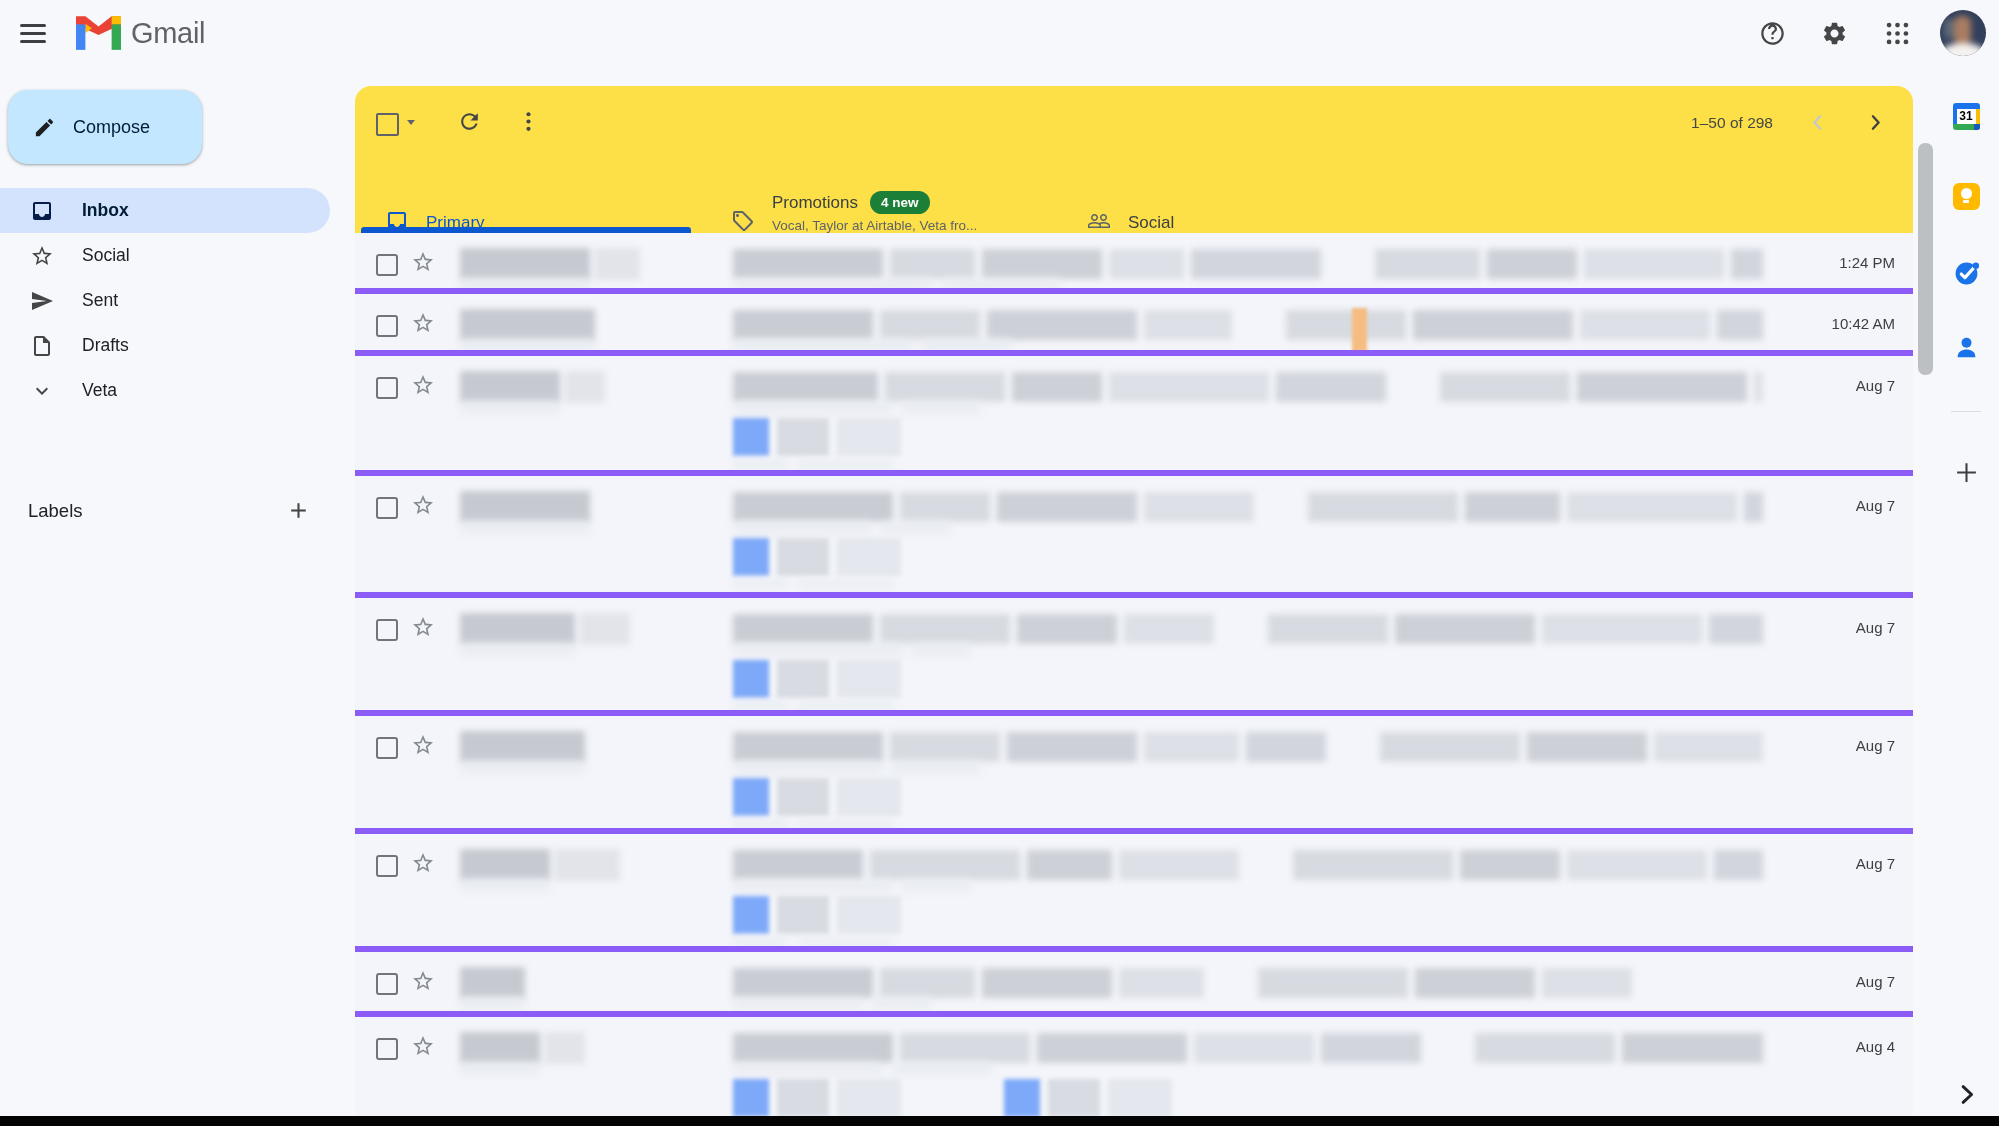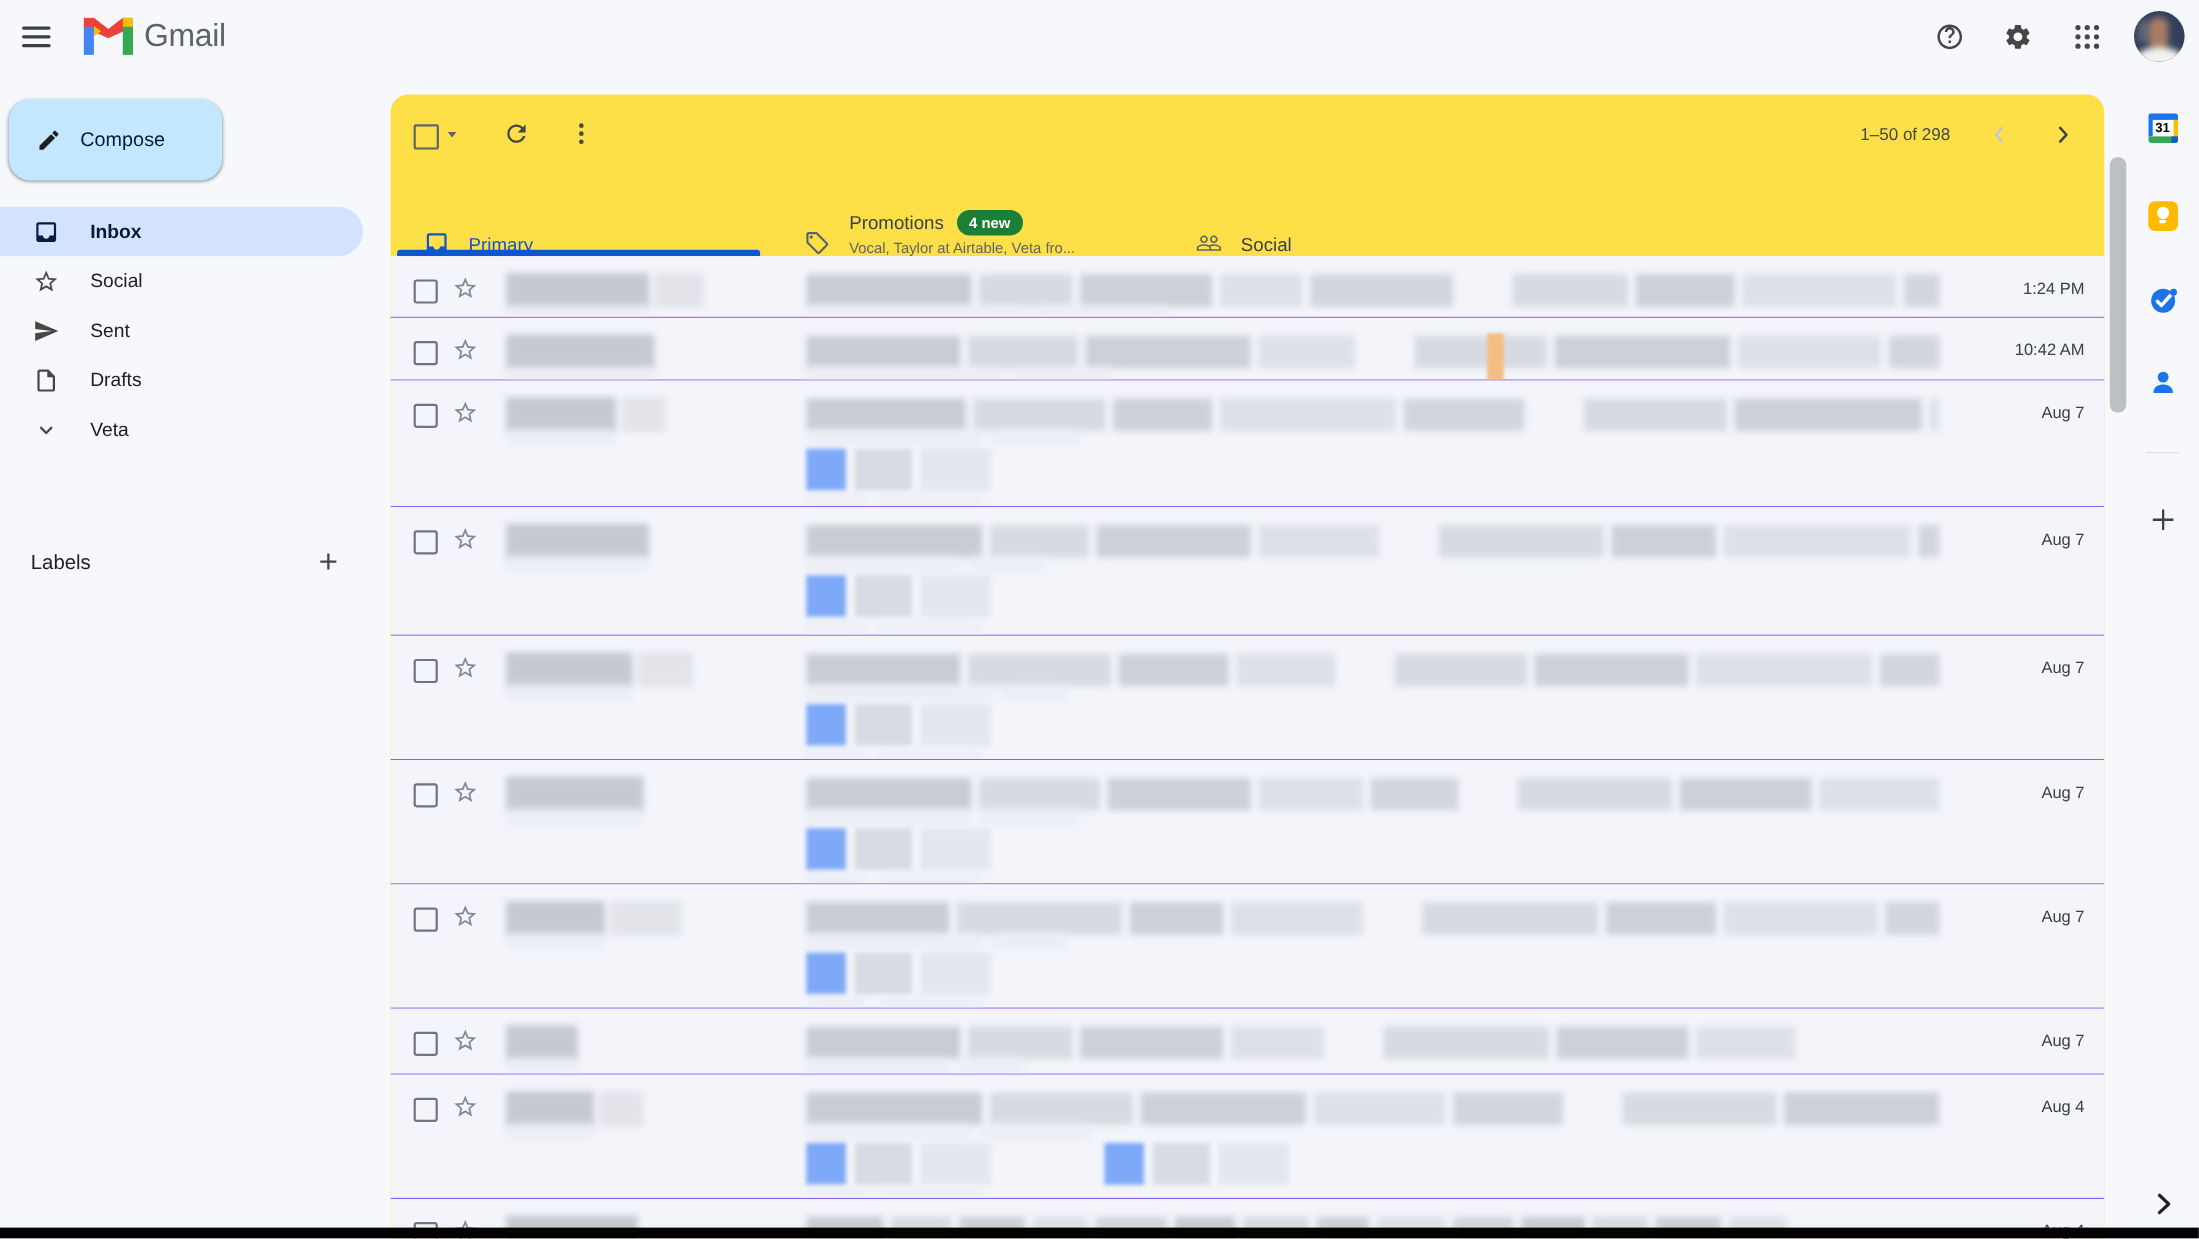--- a/index.html
+++ b/index.html
@@ -72,21 +72,21 @@
   .tab-subtitle{font-size:13.5px;color:#5f6368;margin-top:4px;white-space:nowrap;}
   .tab.active .tab-label{color:var(--accent);}
   .tab.active .icon{color:var(--accent);}
   .tab.active::after{content:"";position:absolute;left:0;right:0;bottom:0;height:6px;background:var(--accent);border-radius:3px 3px 0 0;}
   .tab[data-pad="t1"]{padding-left:24px;box-sizing:border-box;}
   .tab[data-pad="t2"]{padding-left:40px;box-sizing:border-box;}
   .tab[data-pad="t3"]{padding-left:66px;box-sizing:border-box;}
 
   
   #list{position:absolute;left:0;top:147px;width:100%;bottom:0;background:#f3f5fa;}
-  .row{position:relative;overflow:hidden;border-bottom:1px solid #8b5cf6;background:#f3f5fa;cursor:pointer;}
+  .row{position:relative;overflow:hidden;border-bottom:6px solid #8b5cf6;background:#f3f5fa;cursor:pointer;}
   .row .cb{position:absolute;left:21px;top:21px;width:18px;height:18px;border:2px solid #70757b;border-radius:3px;cursor:pointer;}
   .row .star{position:absolute;left:56px;top:17px;color:#848991;cursor:pointer;}
   .line{position:absolute;display:flex;flex-wrap:nowrap;}
   .sendr{left:105px;top:15px;height:32px;gap:5px;filter:blur(3px);}
   .mainl{left:378px;right:150px;top:16px;height:30px;gap:7px;filter:blur(3px);overflow:hidden;}
   .subl{left:105px;top:45px;height:14px;gap:8px;filter:blur(4px);opacity:.85;}
   .chipline{left:378px;top:62px;height:38px;gap:8px;filter:blur(2px);}
   .faint{left:378px;top:103px;height:11px;gap:10px;filter:blur(4px);opacity:.8;}
   .blk{flex:none;height:100%;border-radius:1px;}
   .grp-gap{flex:none;width:40px;height:100%;}

